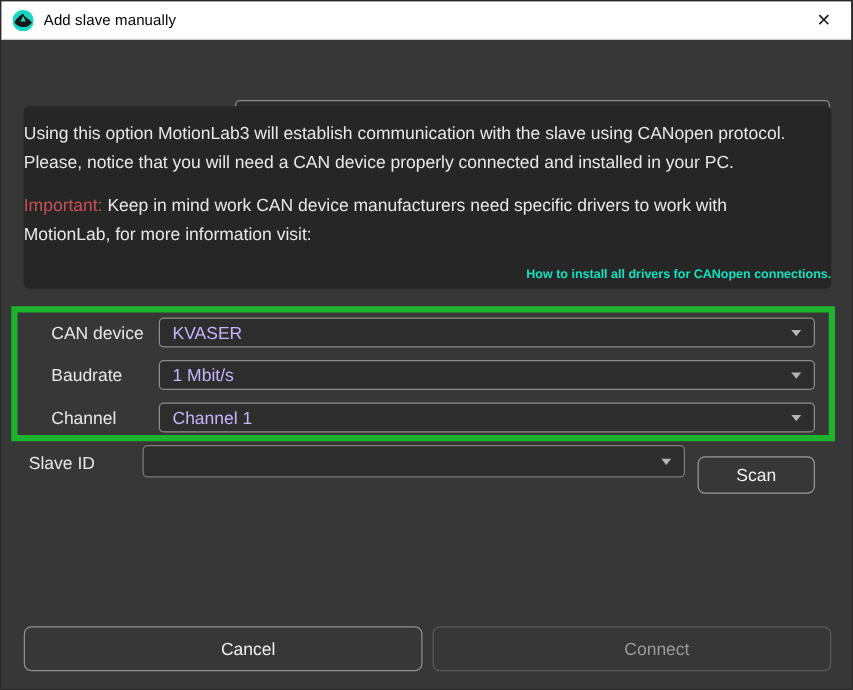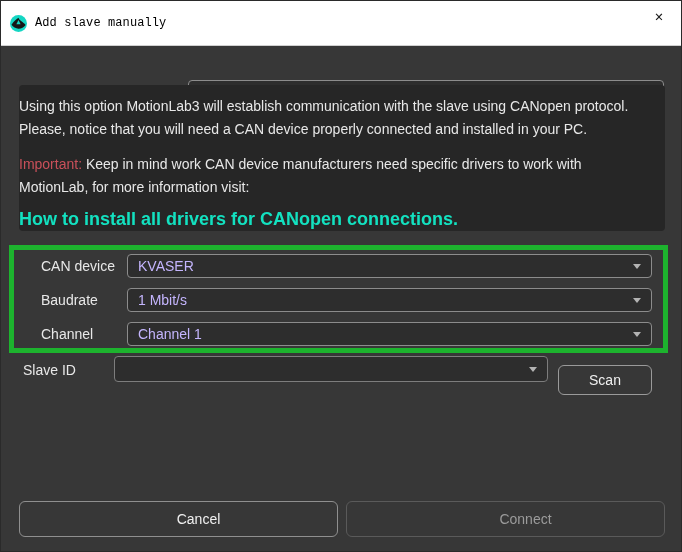--- a/index.html
+++ b/index.html
@@ -10,24 +10,23 @@
     -webkit-font-smoothing:antialiased;
   }
   .window {
     position:relative; width:682px; height:552px;
     background:var(--body-bg,#373737);
     border:1px solid #2a2a2a;
     overflow:hidden;
   }
   
   .titlebar {
-    position:absolute; top:0; left:0; right:0; height:45px;
+    position:absolute; top:0; left:0; right:0; height:31px;
     background:#ffffff; display:flex; align-items:center;
     border-bottom:1px solid #d0d0d0;
-    font-family:Liberation Mono, monospace;
   }
   .app-icon { width:17px; height:17px; margin-left:9px; flex:0 0 auto; }
   .title-text {
     margin-left:8px; font-size:12px; color:#000; letter-spacing:.1px;
   }
   .close-btn {
     position:absolute; right:0; top:0; width:44px; height:30px;
     display:flex; align-items:center; justify-content:center;
     color:#1a1a1a; font-size:14px; cursor:default;
   }
@@ -54,22 +53,22 @@
   .protocol-combo { top:48px; left:187px; width:476px; }
   
   .infobox {
     position:absolute; top:53px; left:18px; width:646px; height:146px;
     background:#262626; border-radius:4px;
     padding:10px 0; color:#e8e8e8; font-size:14px; line-height:23px;
   }
   .infobox .spacer { height:12px; }
   .important { color:var(--important-red,#c9505a); }
   .info-link {
-    display:block; text-align:left; margin-top:9px;
-    color:var(--link-teal,#13e1c0); font-weight:bold; font-size:18px;
+    display:block; text-align:right; margin-top:9px;
+    color:var(--link-teal,#13e1c0); font-weight:bold; font-size:10px;
   }
   
   .green-section {
     position:absolute; top:213px; left:8px; width:659px; height:108px;
     border:5px solid var(--green-highlight,#1db32e);
   }
   .gs-row { position:absolute; left:13px; right:0; height:24px; }
   .gs-row .label { position:absolute; left:14px; top:-1px; }
   .gs-row .combo { left:100px; right:11px; top:0; height:24px; }
   .gs-row1 { top:4px; } .gs-row2 { top:38px; } .gs-row3 { top:72px; }

